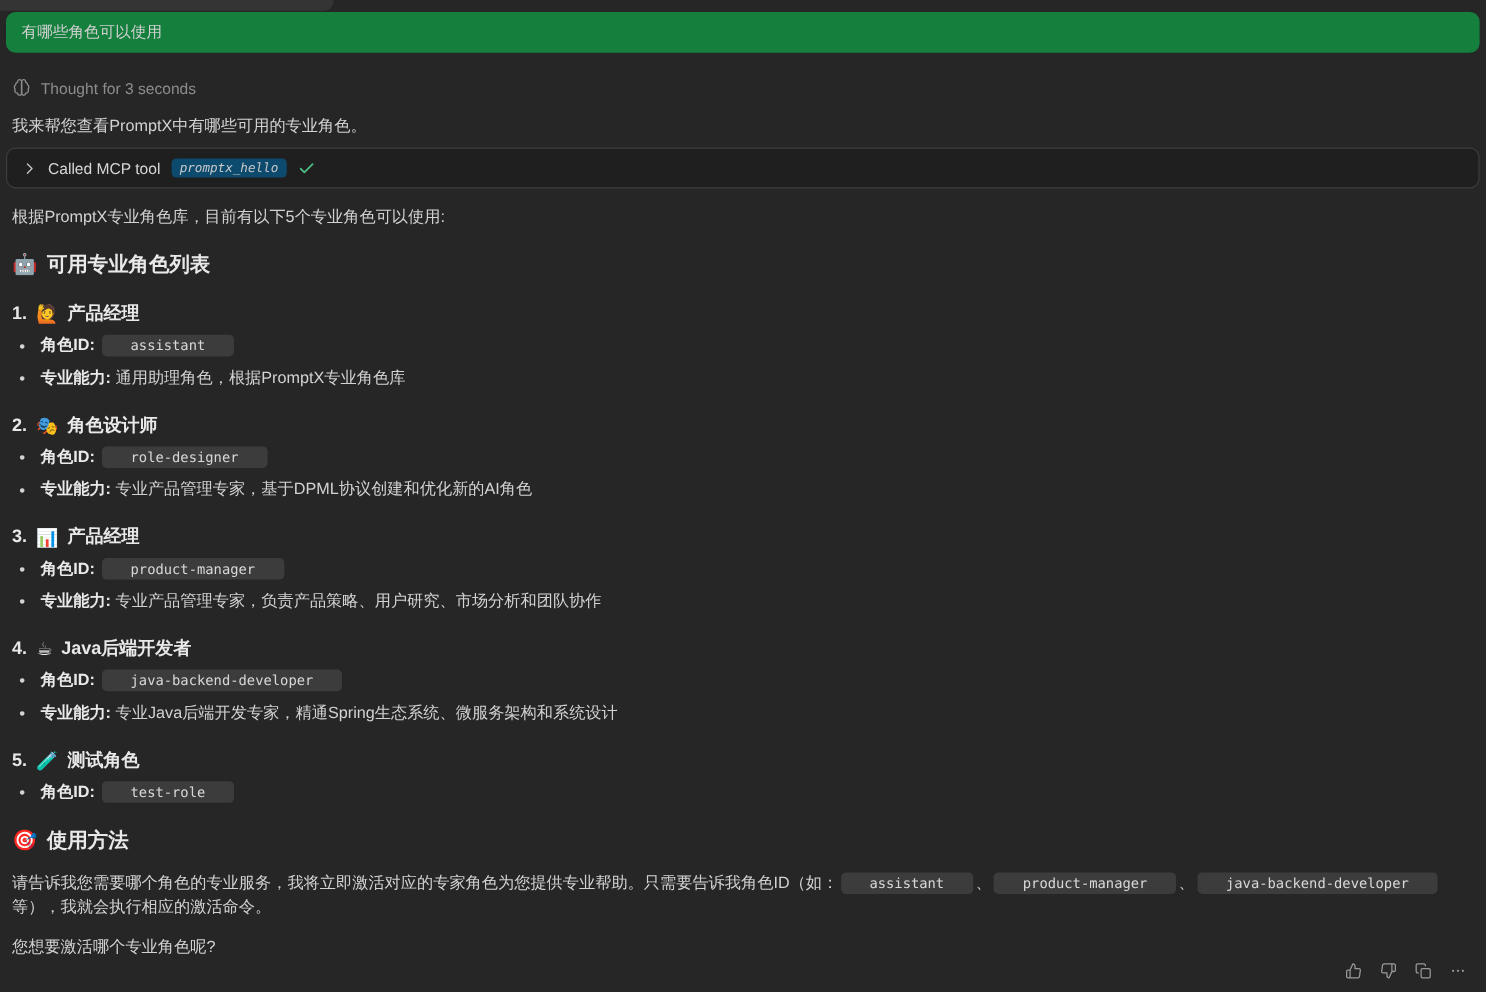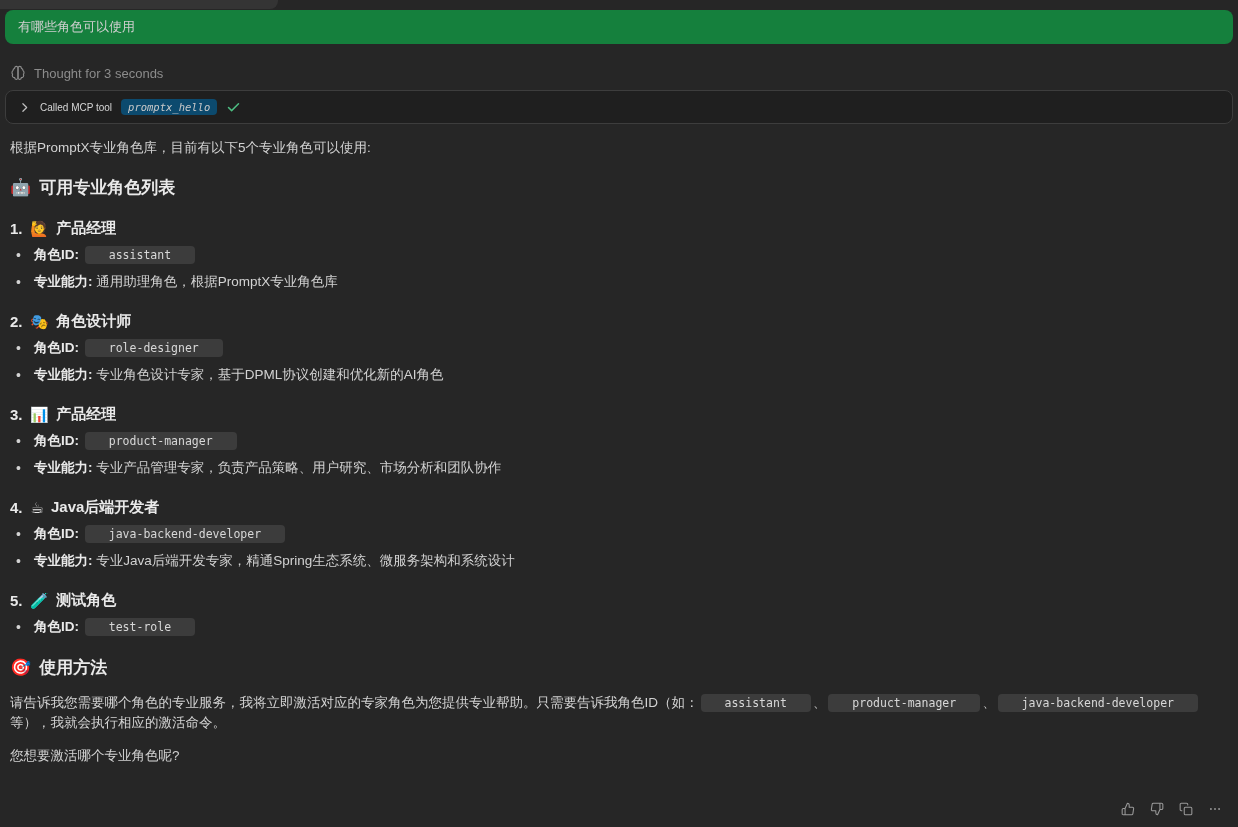--- a/index.html
+++ b/index.html
@@ -37,21 +37,21 @@
     margin: 9px -5px 0 -5px;
     background: #1f1f1f;
     border: 1px solid #3d3d3d;
     border-radius: 8px;
     height: 34px;
     display: flex; align-items: center;
     padding: 0 12px; gap: 9px;
     cursor: pointer;
   }
   .mcp-box .chev { width: 13px; height: 13px; color: #c0c0c0; display: flex; }
-  .mcp-label { color: #d6d6d6; font-size: 10px; }
+  .mcp-label { color: #d6d6d6; font-size: 13px; }
   .tool-pill {
     background: #0c4a6e; border-radius: 4px;
     font-family: "DejaVu Sans Mono", "Liberation Mono", monospace;
     font-size: 10.5px; color: #c9c9c9;
     padding: 2px 7px;
     font-style: italic;
   }
   .check { width: 15px; height: 15px; color: #4dbd82; display: flex; }
   h2.sec {
     margin-top: 19px;
@@ -111,20 +111,21 @@
 <div class="content">
 
   <div class="thought-row">
     <svg viewBox="0 0 24 24" fill="none" stroke="currentColor" stroke-width="1.7" stroke-linecap="round" stroke-linejoin="round">
       <path d="M9.5 2A2.5 2.5 0 0 0 7 4.5v.55A3.5 3.5 0 0 0 4.5 8.4 3.5 3.5 0 0 0 3 11.5c0 .9.34 1.72.9 2.35A3.5 3.5 0 0 0 6.5 19h.55A2.5 2.5 0 0 0 12 19.5v-15A2.5 2.5 0 0 0 9.5 2z"></path>
       <path d="M14.5 2A2.5 2.5 0 0 1 17 4.5v.55a3.5 3.5 0 0 1 2.5 3.35 3.5 3.5 0 0 1 1.5 3.1c0 .9-.34 1.72-.9 2.35A3.5 3.5 0 0 1 17.5 19h-.55A2.5 2.5 0 0 1 12 19.5v-15A2.5 2.5 0 0 1 14.5 2z"></path>
     </svg>
     <span>Thought for 3 seconds</span>
   </div>
 
+  <p class="msg">我来帮您查看PromptX中有哪些可用的专业角色。</p>
 
   <div class="mcp-box">
     <span class="chev">
       <svg viewBox="0 0 24 24" fill="none" stroke="currentColor" stroke-width="2.2" stroke-linecap="round" stroke-linejoin="round">
           <polyline points="9 5 16 12 9 19"></polyline>
         </svg>
     </span>
     <span class="mcp-label">Called MCP tool</span>
     <span class="tool-pill">promptx_hello</span>
     <span class="check">
@@ -151,21 +152,21 @@
     <li><span class="blabel">专业能力:</span> <span>通用助理角色，根据PromptX专业角色库</span></li>
   </ul>
 
   <h3 class="role">
     <span class="rnum">2.</span>
     <span class="emoji">🎭</span>
     <span>角色设计师</span>
   </h3>
   <ul class="props">
     <li><span class="blabel">角色ID:</span> <code class="pill">role-designer</code></li>
-    <li><span class="blabel">专业能力:</span> <span>专业角色设计专家，基于DPML协议创建和优化新的AI角色</span></li>
+    <li><span class="blabel">专业能力:</span> <span>专业产品管理专家，基于DPML协议创建和优化新的AI角色</span></li>
   </ul>
 
   <h3 class="role">
     <span class="rnum">3.</span>
     <span class="emoji">📊</span>
     <span>产品经理</span>
   </h3>
   <ul class="props">
     <li><span class="blabel">角色ID:</span> <code class="pill">product-manager</code></li>
     <li><span class="blabel">专业能力:</span> <span>专业产品管理专家，负责产品策略、用户研究、市场分析和团队协作</span></li>

